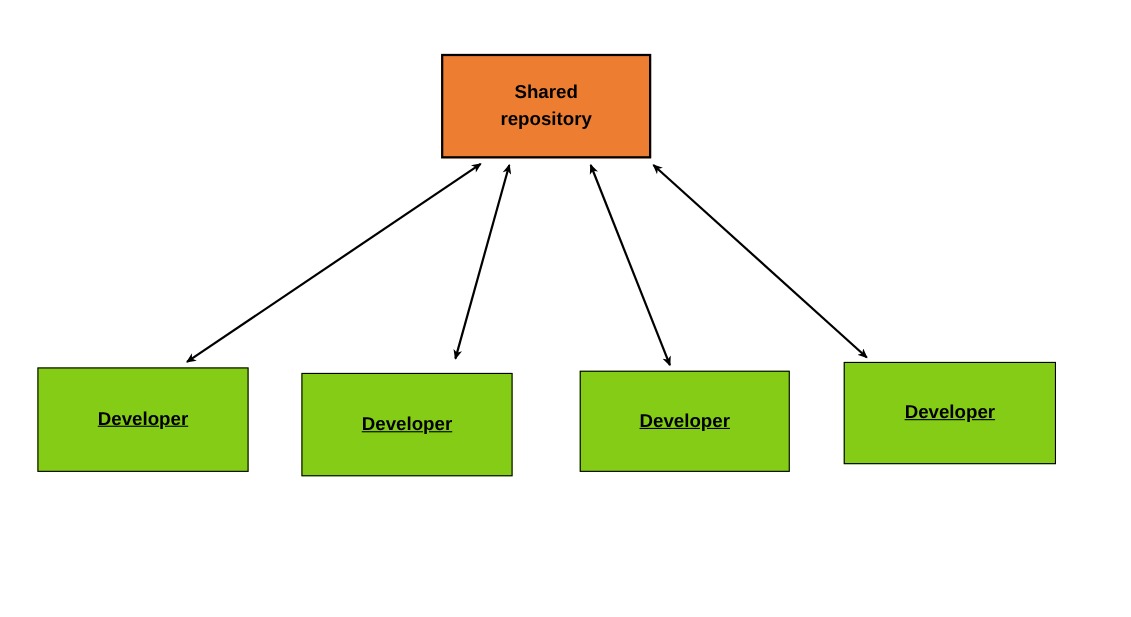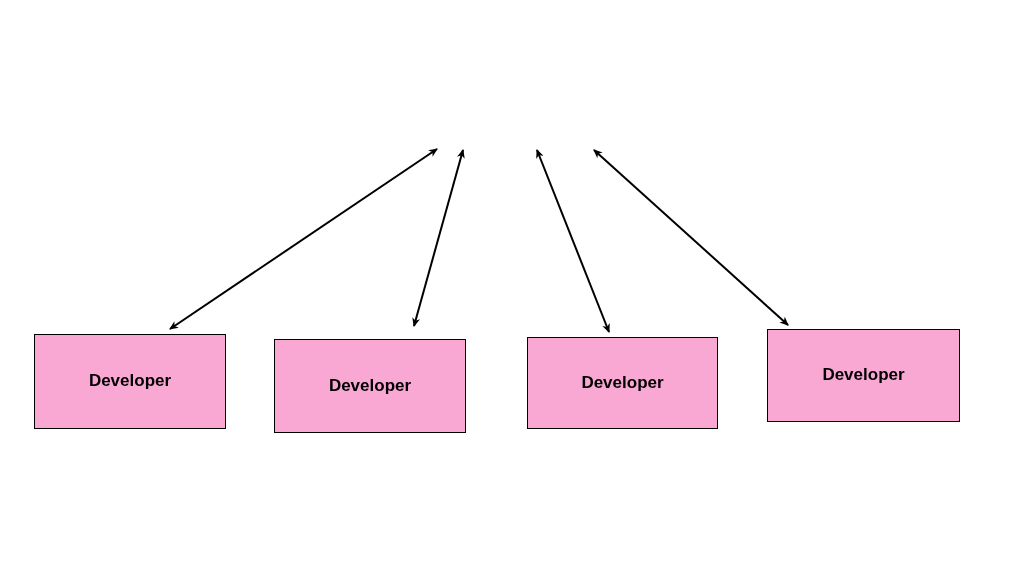--- a/index.html
+++ b/index.html
@@ -32,22 +32,23 @@
     color: #000000;
     font-weight: bold;
     font-size: 17px;
     line-height: 1.45;
   }
   .node.repository {
     background: #ED7D31;
     border: 2px solid #000000;
   }
   .node.developer {
-    background: #f9a8d4;
+    background: #84cc16;
     border: 1.5px solid #000000;
+    text-decoration: underline;
   }
   .node .label {
     display: block;
   }
   .node.repository .label {
     max-width: 120px; 
   }
 </style>
 </head>
 <body>
@@ -62,20 +63,23 @@
       <marker id="ah-start" markerWidth="10" markerHeight="9" refX="1" refY="4" orient="auto" markerUnits="userSpaceOnUse">
         <path d="M9,0 L0,4 L9,8 L6.5,4 Z" fill="#000000"></path>
       </marker>
     </defs>
     <line x1="437" y1="149" x2="170" y2="329" stroke="#000000" stroke-width="2" marker-start="url(#ah-start)" marker-end="url(#ah-end)"></line>
     <line x1="463" y1="150" x2="414" y2="326" stroke="#000000" stroke-width="2" marker-start="url(#ah-start)" marker-end="url(#ah-end)"></line>
     <line x1="537" y1="150" x2="609" y2="332" stroke="#000000" stroke-width="2" marker-start="url(#ah-start)" marker-end="url(#ah-end)"></line>
     <line x1="594" y1="150" x2="788" y2="325" stroke="#000000" stroke-width="2" marker-start="url(#ah-start)" marker-end="url(#ah-end)"></line>
   </svg>
 
+  <div class="node repository" style="left:401px; top:49px; width:191px; height:95px;">
+    <span class="label">Shared repository</span>
+  </div>
 
   <div class="node developer" style="left:34px; top:334px; width:192px; height:95px;">
     <span class="label">Developer</span>
   </div>
 
   <div class="node developer" style="left:274px; top:339px; width:192px; height:94px;">
     <span class="label">Developer</span>
   </div>
 
   <div class="node developer" style="left:527px; top:337px; width:191px; height:92px;">

